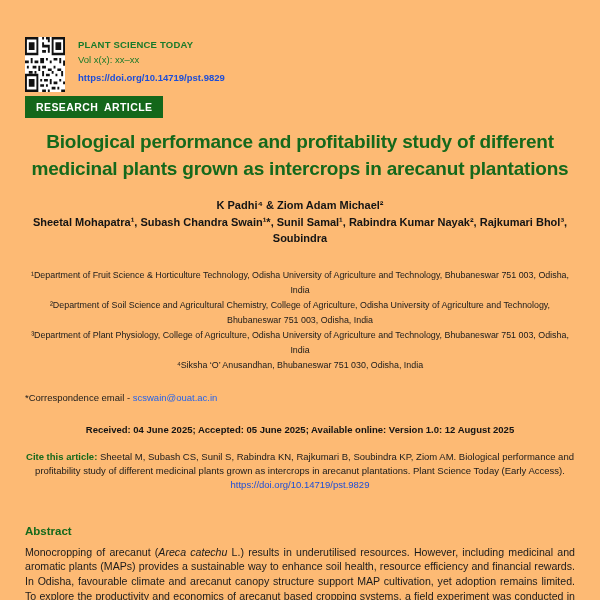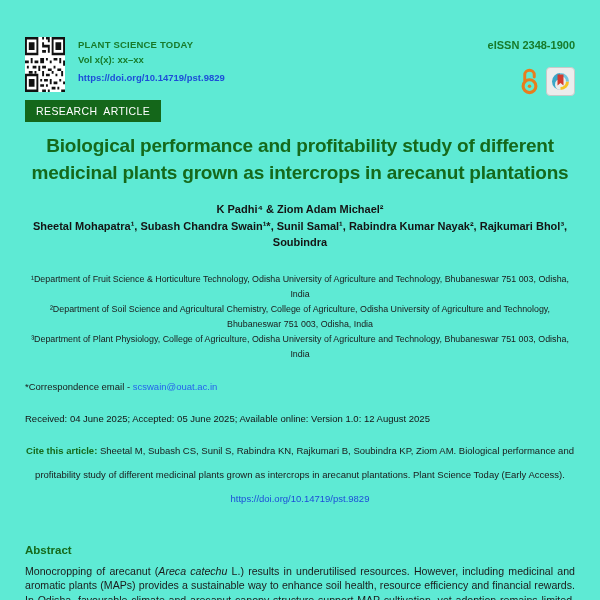--- a/index.html
+++ b/index.html
@@ -1,48 +1,48 @@
 <!DOCTYPE html>
 <html><head>
 <meta charset="utf-8">
 <style>
   html,body{margin:0;padding:0;background:#ffffff;}
   body{width:600px;height:600px;overflow:hidden;font-family:"Liberation Sans",sans-serif;color:#1c1c1c;}
-  .page{position:relative;width:600px;height:600px;box-sizing:border-box;padding:37px 25px 0 25px;overflow:hidden;background:#5eead4;}
+  .page{position:relative;width:600px;height:600px;box-sizing:border-box;padding:37px 25px 0 25px;overflow:hidden;background:#fdba74;}
 
   
   .hdr{display:flex;align-items:flex-start;}
   .qr{width:40px;height:55px;flex:0 0 auto;}
   .meta{margin-left:13px;flex:1 1 auto;}
   .meta .jname{color:#177a2a;font-weight:bold;font-size:9.5px;letter-spacing:.2px;line-height:15px;}
-  .meta .vol{color:#177a2a;font-weight:bold;font-size:9.5px;line-height:15px;}
+  .meta .vol{color:#177a2a;font-weight:normal;font-size:9.5px;line-height:15px;}
   .meta .doi{color:#1d4ed8;font-weight:bold;font-size:9.5px;line-height:16px;text-decoration:none;display:inline-block;}
   .rightcol{flex:0 0 auto;display:flex;flex-direction:column;align-items:flex-end;}
   .eissn{color:#177a2a;font-weight:bold;font-size:11px;line-height:13px;margin-top:2px;}
   .icons{display:flex;align-items:flex-end;gap:7px;margin-top:14px;}
   .oa-icon{width:19px;height:30px;}
   .cm-icon{width:29px;height:29px;}
 
   
-  .badge{display:inline-block;background:#14671a;color:#ffffff;font-weight:normal;font-size:10.5px;letter-spacing:.4px;word-spacing:3px;padding:5px 11px 5px 11px;margin-top:4px;}
+  .badge{display:inline-block;background:#14671a;color:#ffffff;font-weight:bold;font-size:10.5px;letter-spacing:.4px;word-spacing:3px;padding:5px 11px 5px 11px;margin-top:4px;}
 
   
   .title{margin:11px auto 0;text-align:center;color:#15691b;font-weight:bold;font-size:19px;line-height:26.5px;letter-spacing:-.2px;}
   .title span{display:block;}
   .authors{margin:15px auto 0;text-align:center;font-weight:bold;font-size:11px;line-height:16.5px;color:#141414;max-width:560px;}
   .authors span{display:block;}
 
   
   .affils{margin:21px auto 4px;text-align:center;font-size:8.9px;line-height:15px;color:#1a1a1a;max-width:552px;}
 
   .corresp{margin-top:19px;font-size:9.5px;color:#1a1a1a;}
   .corresp a{color:#2563eb;text-decoration:none;}
-  .dates{margin-top:21px;text-align:left;font-size:9.5px;font-weight:400;color:#141414;}
+  .dates{margin-top:21px;text-align:center;font-size:9.5px;font-weight:700;color:#141414;}
 
-  .cite{margin:15px auto 0;max-width:566px;text-align:center;font-size:9.5px;line-height:24px;color:#1a1a1a;}
+  .cite{margin:15px auto 0;max-width:566px;text-align:center;font-size:9.5px;line-height:14px;color:#1a1a1a;}
   .cite .cl{color:#15691b;font-weight:bold;}
   .cite a{color:#1d4ed8;text-decoration:none;}
 
   .abs-h{margin-top:33px;color:#15691b;font-weight:bold;font-size:11.5px;}
   .abs-p{margin-top:8px;text-align:justify;font-size:10.6px;line-height:14.8px;color:#1b1b1b;}
   .abs-p i{font-style:italic;}
 </style>
 </head>
 <body>
 
@@ -58,55 +58,39 @@
         <path d="M9 0h1v1H9z M11 0h2v1h-2z M9 2h1v2H9z M12 1h1v1h-1z M10 3h2v1h-2z M12 3h1v2h-1z M9 5h2v1H9z M12 5h1v1h-1z M0 9h2v1H0z M3 8h1v2H3z M5 9h2v1H5z M8 8h2v2H8z M11 8h1v1h-1z M13 9h1v1h-1z M15 8h2v1h-2z M18 8h1v2h-1z M20 9h1v2h-1z M1 11h1v1H1z M4 11h2v1H4z M7 11h1v2H7z M9 11h2v1H9z M12 12h2v1h-2z M15 11h1v1h-1z M17 12h2v1h-2z M2 13h2v1H2z M5 13h1v1H5z M9 13h1v2H9z M11 14h2v1h-2z M14 13h1v1h-1z M16 14h1v1h-1z M19 13h1v2h-1z M8 16h1v1H8z M10 16h2v1h-2z M13 16h1v2h-1z M15 17h2v1h-2z M18 16h1v1h-1z M20 17h1v1h-1z M8 18h2v1H8z M11 18h1v1h-1z M14 19h2v1h-2z M17 19h1v1h-1z M9 20h2v1H9z M12 20h1v1h-1z M19 20h2v1h-2z"></path>
       </g>
     </svg>
 
     <div class="meta">
       <div class="jname">PLANT SCIENCE TODAY</div>
       <div class="vol">Vol x(x): xx–xx</div>
       <a class="doi" href="#">https://doi.org/10.14719/pst.9829</a>
     </div>
 
-    <div class="rightcol">
-      <div class="eissn">eISSN 2348-1900</div>
-      <div class="icons">
-        <svg class="oa-icon" viewBox="0 0 22 32" xmlns="http://www.w3.org/2000/svg">
-          <path d="M5.5 15 V9 a5.5 5.5 0 0 1 11 0 v2.5" fill="none" stroke="#e87d1e" stroke-width="3.4" stroke-linecap="round"></path>
-          <circle cx="11" cy="22" r="7.4" fill="none" stroke="#e87d1e" stroke-width="3.6"></circle>
-          <circle cx="11" cy="22" r="2" fill="#e87d1e"></circle>
-        </svg>
-        <svg class="cm-icon" viewBox="0 0 29 29" xmlns="http://www.w3.org/2000/svg">
-          <rect x="0.5" y="0.5" width="28" height="28" rx="3.5" fill="#ececec" stroke="#c9c9c9"></rect>
-          <path d="M14.5 23 a8.5 8.5 0 0 0 8.5-8.5 l-3 0 a5.5 5.5 0 0 1 -5.5 5.5 z" fill="#f5c324"></path>
-          <path d="M14.5 6 a8.5 8.5 0 1 0 0 17 a5.5 5.5 0 1 1 0-11 z" fill="#3aa7c9" fill-rule="evenodd"></path>
-          <path d="M14.5 6 a8.5 8.5 0 0 1 8.5 8.5 l-3 0 a5.5 5.5 0 0 0 -5.5-5.5 z" fill="#6fc7e0"></path>
-          <path d="M11.5 7.5 h6 v11 l-3-2.6 -3 2.6 z" fill="#d23a2e"></path>
-        </svg>
-      </div>
-    </div>
   </div>
 
   <div class="badge">RESEARCH ARTICLE</div>
 
   <h1 class="title" style="margin-bottom:8px;">
     <span>Biological performance and profitability study of different</span>
     <span>medicinal plants grown as intercrops in arecanut plantations</span>
   </h1>
 
   <div class="authors">
     <span>K Padhi⁴ &amp; Ziom Adam Michael²</span>
     <span>Sheetal Mohapatra¹, Subash Chandra Swain¹*, Sunil Samal¹, Rabindra Kumar Nayak², Rajkumari Bhol³, Soubindra</span>
   </div>
 
   <div class="affils">
     <div>¹Department of Fruit Science &amp; Horticulture Technology, Odisha University of Agriculture and Technology, Bhubaneswar 751 003, Odisha, India</div>
     <div>²Department of Soil Science and Agricultural Chemistry, College of Agriculture, Odisha University of Agriculture and Technology, Bhubaneswar 751 003, Odisha, India</div>
     <div>³Department of Plant Physiology, College of Agriculture, Odisha University of Agriculture and Technology, Bhubaneswar 751 003, Odisha, India</div>
+    <div>⁴Siksha ‘O’ Anusandhan, Bhubaneswar 751 030, Odisha, India</div>
   </div>
 
   <div class="corresp">
     <span>*Correspondence email - </span><a href="#">scswain@ouat.ac.in</a>
   </div>
 
   <div class="dates">Received: 04 June 2025; Accepted: 05 June 2025; Available online: Version 1.0: 12 August 2025</div>
 
   <div class="cite">
     <span class="cl">Cite this article: </span><span>Sheetal M, Subash CS, Sunil S, Rabindra KN, Rajkumari B, Soubindra KP, Ziom AM. Biological performance and profitability study of different medicinal plants grown as intercrops in arecanut plantations. Plant Science Today (Early Access). </span><a href="#">https://doi.org/10.14719/pst.9829</a>

